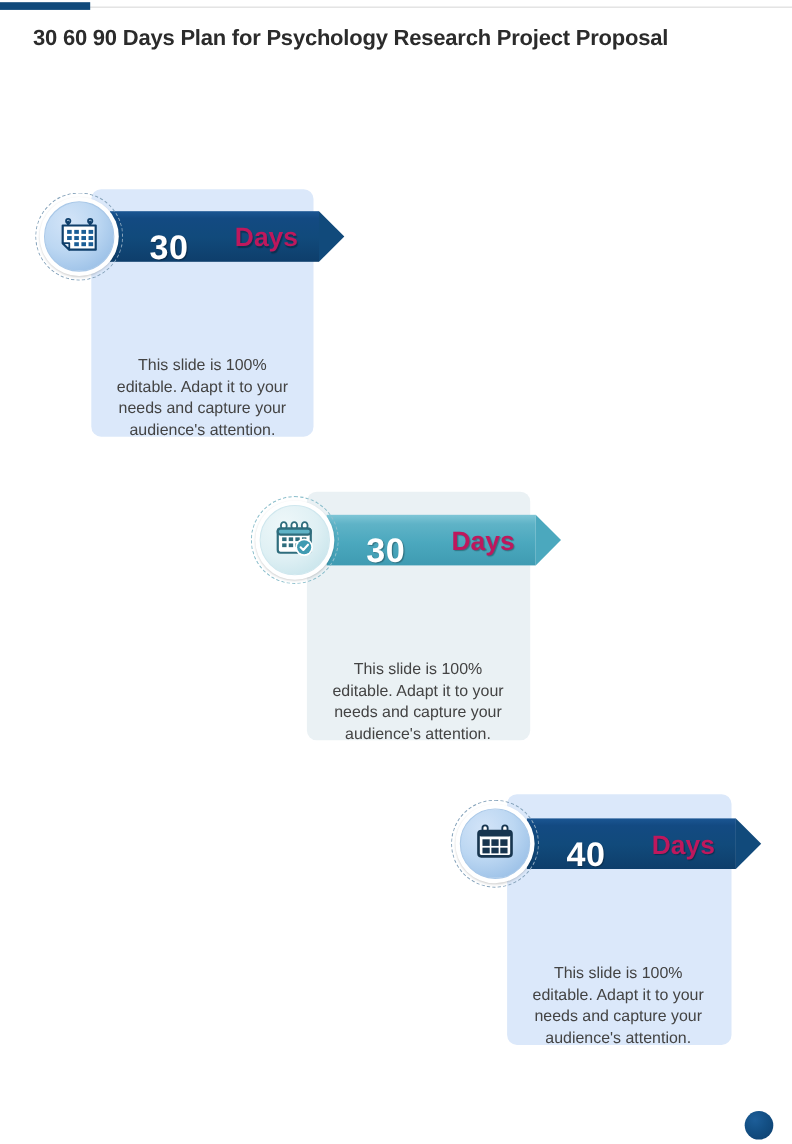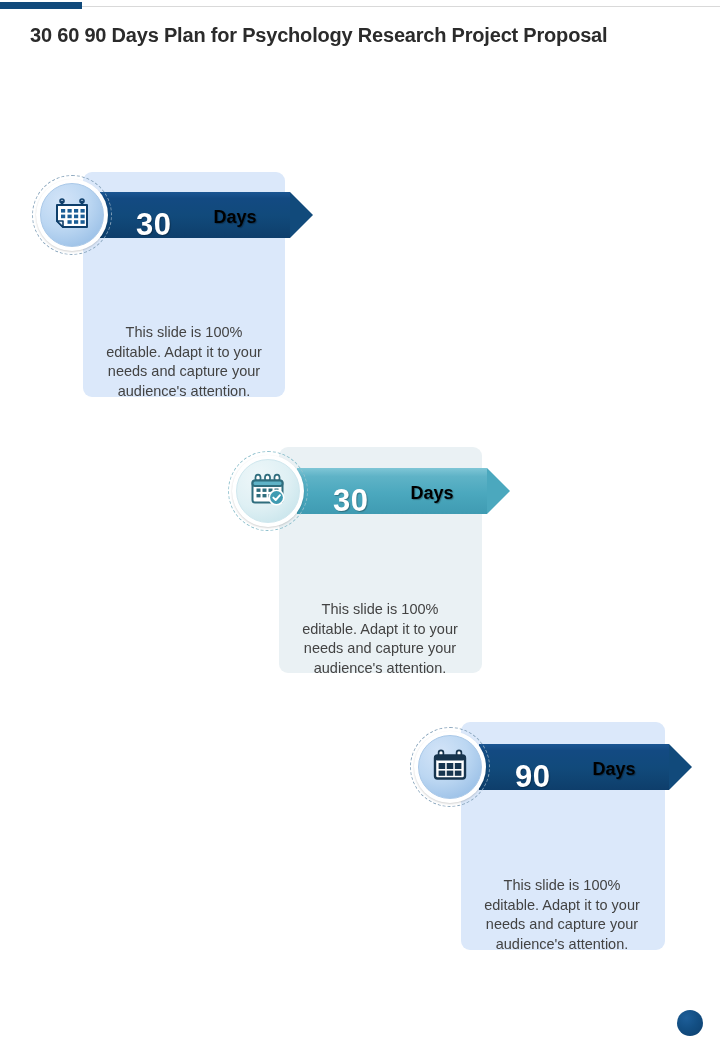--- a/index.html
+++ b/index.html
@@ -95,23 +95,23 @@
   }
   .banner-num {
     font-size: 31px;
     font-weight: bold;
     color: #ffffff;
     text-shadow: 1px 1px 1px rgba(0,0,0,0.30);
     letter-spacing: 0.5px;
     margin-top: 19px;
   }
   .banner-unit {
-    font-size: 18px;
+    font-size: 24px;
     font-weight: bold;
-    color: #000000;
+    color: #be185d;
     text-shadow: 1px 1px 1px rgba(0,0,0,0.30);
     padding-top: 4px;
     padding-left: 32px;
   }
 
   .body-text {
     position: absolute;
     text-align: center;
     font-size: 14.5px;
     line-height: 1.35;
@@ -266,21 +266,21 @@
 </div>
 
 <div class="card">
 
   <div class="panel blue" style="left:461px; top:722px; width:204px; height:228px;"></div>
 
   <div class="banner navy" style="left:479px; top:744px; width:213px;">
     <div class="banner-body"></div>
     <div class="banner-tip"></div>
     <div class="banner-label">
-      <span class="banner-num">90</span>
+      <span class="banner-num">40</span>
       <span class="banner-unit">Days</span>
     </div>
   </div>
 
   <div class="icon-badge" style="left:410px; top:727px;">
     <div class="icon-dash"></div>
     <div class="icon-ring"></div>
     <div class="icon-disc blue">
       <svg width="38" height="38" viewBox="0 0 38 38">
         <path d="M10 4 v5" stroke="#17354f" stroke-width="2.4" stroke-linecap="round" fill="none"></path>

